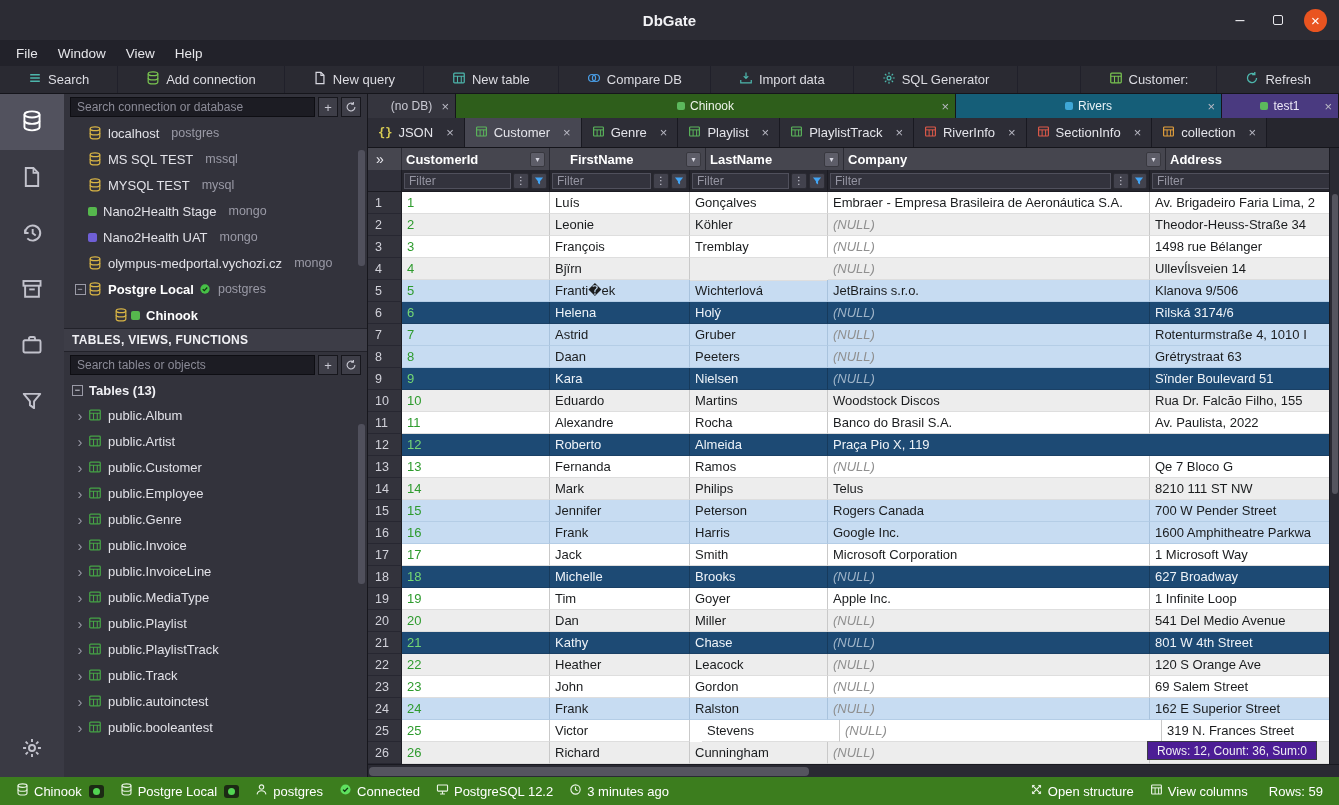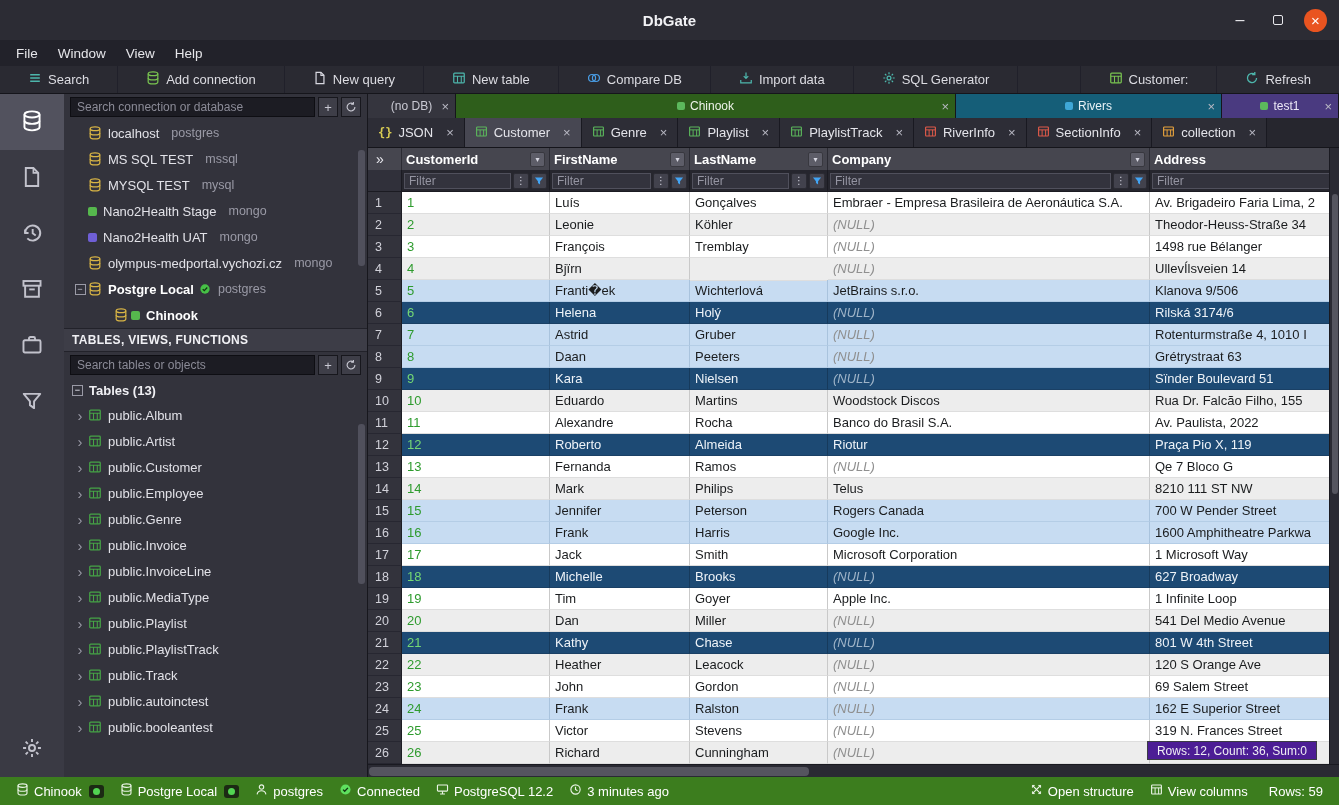--- a/index.html
+++ b/index.html
@@ -734,21 +734,21 @@
   </div>
         </div>
 
       <div class="grid">
         <div class="grid-header" id="grid-header">
           <div class="gh-gutter">»</div>
         <div class="gh-cell" style="width: 148px;">
     <span class="gh-label">CustomerId</span>
     <span class="gh-drop">▾</span>
   </div>
-            <div class="gh-cell" style="width: 140px;">
+            <div class="gh-cell" style="width: 140px; margin-left: 16px;">
     <span class="gh-label">FirstName</span>
     <span class="gh-drop">▾</span>
   </div>
             <div class="gh-cell" style="width: 138px;">
     <span class="gh-label">LastName</span>
     <span class="gh-drop">▾</span>
   </div>
             <div class="gh-cell" style="width: 322px;">
     <span class="gh-label">Company</span>
     <span class="gh-drop">▾</span>
@@ -906,21 +906,20 @@
               <div class="g-cell" style="width: 140px;">Alexandre</div>
               <div class="g-cell" style="width: 138px;">Rocha</div>
               <div class="g-cell" style="width: 322px;">Banco do Brasil S.A.</div>
               <div class="g-cell" style="flex: 1 1 0%;">Av. Paulista, 2022</div>
             </div>
             <div class="g-row hl-dark">
     <div class="g-gutter">12</div>
   <div class="g-cell c-id" style="width: 148px;">12</div>
               <div class="g-cell" style="width: 140px;">Roberto</div>
               <div class="g-cell" style="width: 138px;">Almeida</div>
-              <div class="g-cell" style="width: 322px;">Riotur</div>
               <div class="g-cell" style="flex: 1 1 0%;">Praça Pio X, 119</div>
             </div>
             <div class="g-row">
     <div class="g-gutter">13</div>
   <div class="g-cell c-id" style="width: 148px;">13</div>
               <div class="g-cell" style="width: 140px;">Fernanda</div>
               <div class="g-cell" style="width: 138px;">Ramos</div>
               <div class="g-cell c-null" style="width: 322px;">(NULL)</div>
               <div class="g-cell" style="flex: 1 1 0%;">Qe 7 Bloco G</div>
             </div>
@@ -1009,21 +1008,21 @@
   <div class="g-cell c-id" style="width: 148px;">24</div>
               <div class="g-cell" style="width: 140px;">Frank</div>
               <div class="g-cell" style="width: 138px;">Ralston</div>
               <div class="g-cell c-null" style="width: 322px;">(NULL)</div>
               <div class="g-cell" style="flex: 1 1 0%;">162 E Superior Street</div>
             </div>
             <div class="g-row">
     <div class="g-gutter">25</div>
   <div class="g-cell c-id" style="width: 148px;">25</div>
               <div class="g-cell" style="width: 140px;">Victor</div>
-              <div class="g-cell" style="width: 138px;">Stevens</div>
+              <div class="g-cell" style="width: 138px; margin-left: 12px;">Stevens</div>
               <div class="g-cell c-null" style="width: 322px;">(NULL)</div>
               <div class="g-cell" style="flex: 1 1 0%;">319 N. Frances Street</div>
             </div>
             <div class="g-row alt">
     <div class="g-gutter">26</div>
   <div class="g-cell c-id" style="width: 148px;">26</div>
               <div class="g-cell" style="width: 140px;">Richard</div>
               <div class="g-cell" style="width: 138px;">Cunningham</div>
               <div class="g-cell c-null" style="width: 322px;">(NULL)</div>
               <div class="g-cell" style="flex: 1 1 0%;"></div>

